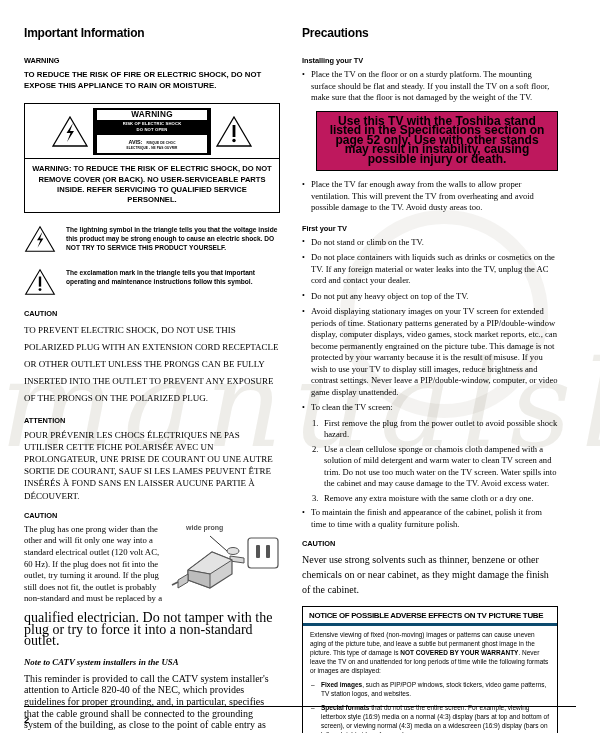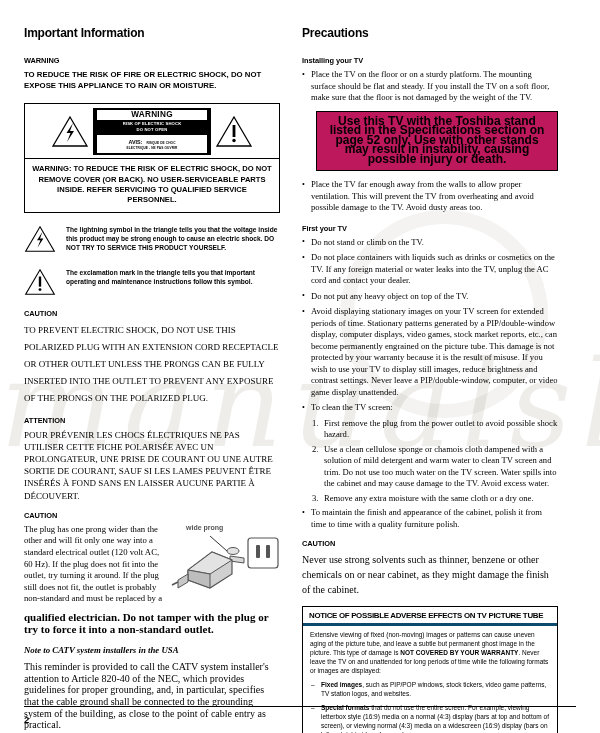--- a/index.html
+++ b/index.html
@@ -249,21 +249,21 @@
           <path d="M42 30 L62 38 L40 52 L18 48 Z" fill="#e3e3e3" stroke="#555" stroke-width="1"></path>
           <path d="M18 48 L40 52 L40 66 L18 58 Z" fill="#bdbdbd" stroke="#555" stroke-width="1"></path>
 
           <path d="M18 52 L8 58 L8 66 L18 60 Z" fill="#c8c8c8" stroke="#555" stroke-width="1"></path>
           <path d="M8 60 L2 63" stroke="#555" stroke-width="1.6"></path>
         </svg>
       </div>
 
       <p class="body" style="font-size:8.7px;line-height:11.6px;">The plug has one prong wider than the other and will fit only one way into a standard electrical outlet (120 volt AC, 60 Hz). If the plug does not fit into the outlet, try turning it around. If the plug still does not fit, the outlet is probably non-standard and must be replaced by a</p>
       <div class="clear"></div>
-      <p class="body" style="font-size:11px;line-height:11.6px;font-weight:bold;">qualified electrician. Do not tamper with the plug or try to force it into a non-standard outlet.</p>
+      <p class="body" style="font-size:14px;line-height:11.6px;">qualified electrician. Do not tamper with the plug or try to force it into a non-standard outlet.</p>
 
       <div class="ital-head">Note to CATV system installers in the USA</div>
       <p class="body" style="font-size:10px;line-height:11.6px;">This reminder is provided to call the CATV system installer's attention to Article 820-40 of the NEC, which provides guidelines for proper grounding, and, in particular, specifies that the cable ground shall be connected to the grounding system of the building, as close to the point of cable entry as practical.</p>
 
     </div>
 
     <div class="col">
 
       <h1>Precautions</h1>
 

